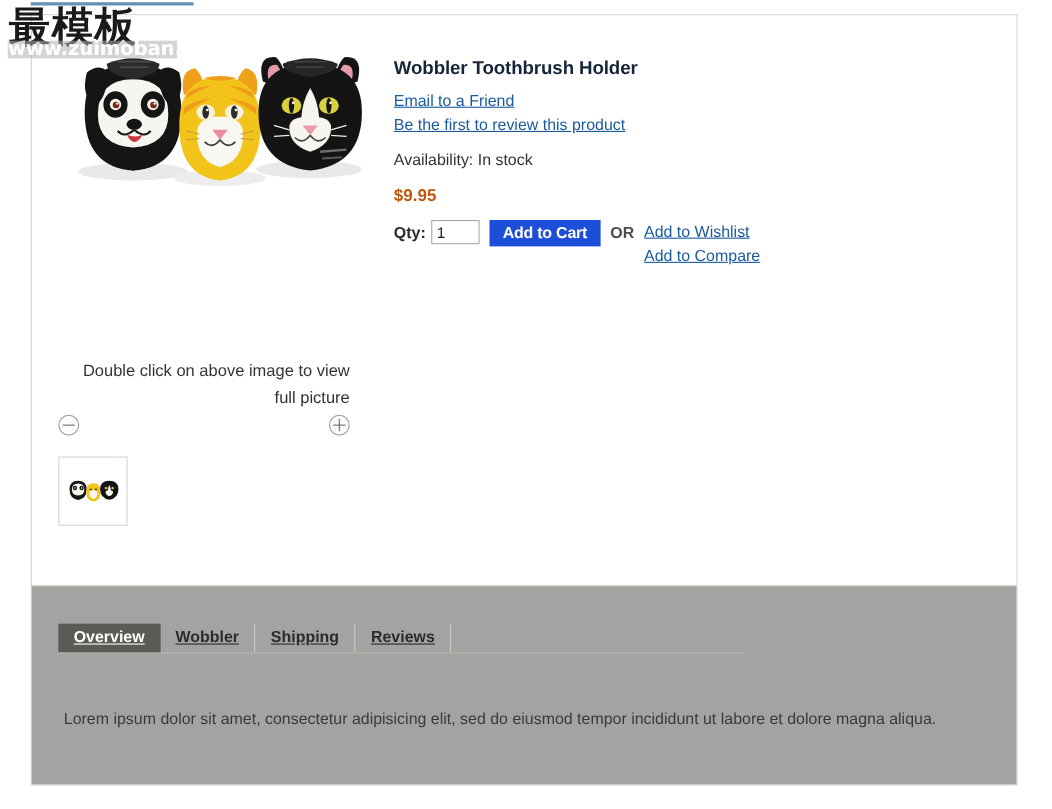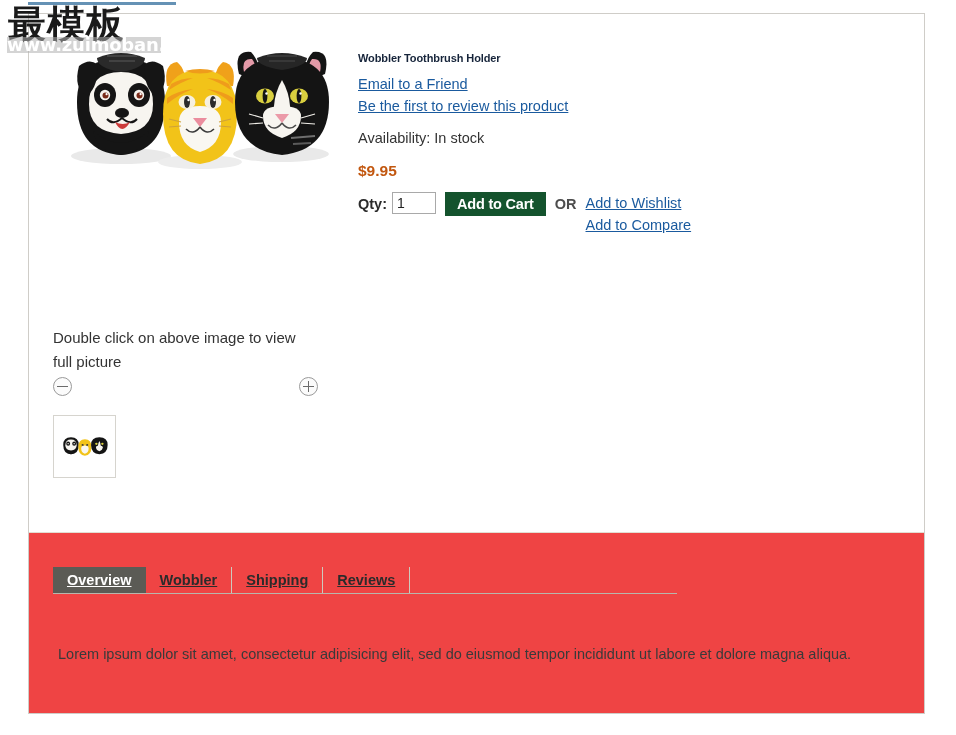--- a/index.html
+++ b/index.html
@@ -93,21 +93,21 @@
   #main-image-box {
     width: 295px;
     height: 290px;
     position: relative;
   }
   #main-image-box svg { display: block; }
 
   #zoom-notice {
     margin-top: 2px;
     width: 265px;
-    text-align: left;
+    text-align: right;
     font-size: 15px;
     line-height: 24px;
     color: #333;
   }
 
   #zoom-controls {
     position: relative;
     width: 265px;
     height: 26px;
     margin-top: 3px;
@@ -167,21 +167,21 @@
   }
 
   
   #product-info {
     position: absolute;
     left: 329px;
     top: 38px;
     width: 520px;
   }
   #product-name {
-    font-size: 11px;
+    font-size: 17px;
     font-weight: 700;
     color: #16243a;
     margin: 0 0 9px 0;
     letter-spacing: -.1px;
   }
   .link {
     display: block;
     color: #1a5a9e;
     font-size: 14.5px;
     line-height: 22px;
@@ -222,21 +222,21 @@
     padding: 0 4px;
     box-sizing: border-box;
     background: #fff;
     outline: none;
   }
   #add-to-cart {
     margin-left: 9px;
     height: 24px;
     padding: 0 12px;
     border: 0;
-    background: #14532d;
+    background: #1d4ed8;
     color: #ffffff;
     font-family: "Liberation Sans", sans-serif;
     font-size: 14.5px;
     font-weight: 700;
     cursor: pointer;
     line-height: 24px;
     letter-spacing: -.2px;
   }
   #or-text {
     margin-left: 9px;
@@ -250,21 +250,21 @@
   }
   #alt-actions .link { line-height: 22px; }
 
   
   #tabs-section {
     position: absolute;
     left: 0;
     right: 0;
     top: 518px;
     bottom: 0;
-    background: #ef4444;
+    background: #a3a3a3;
     border-top: 1px solid #e2ded2;
     padding-left: 14px;
   }
   #tabs-bar {
     position: absolute;
     left: 24px;
     top: 34px;
     width: 624px;
     height: 26px;
     border-bottom: 1px solid #b9b6ac;

